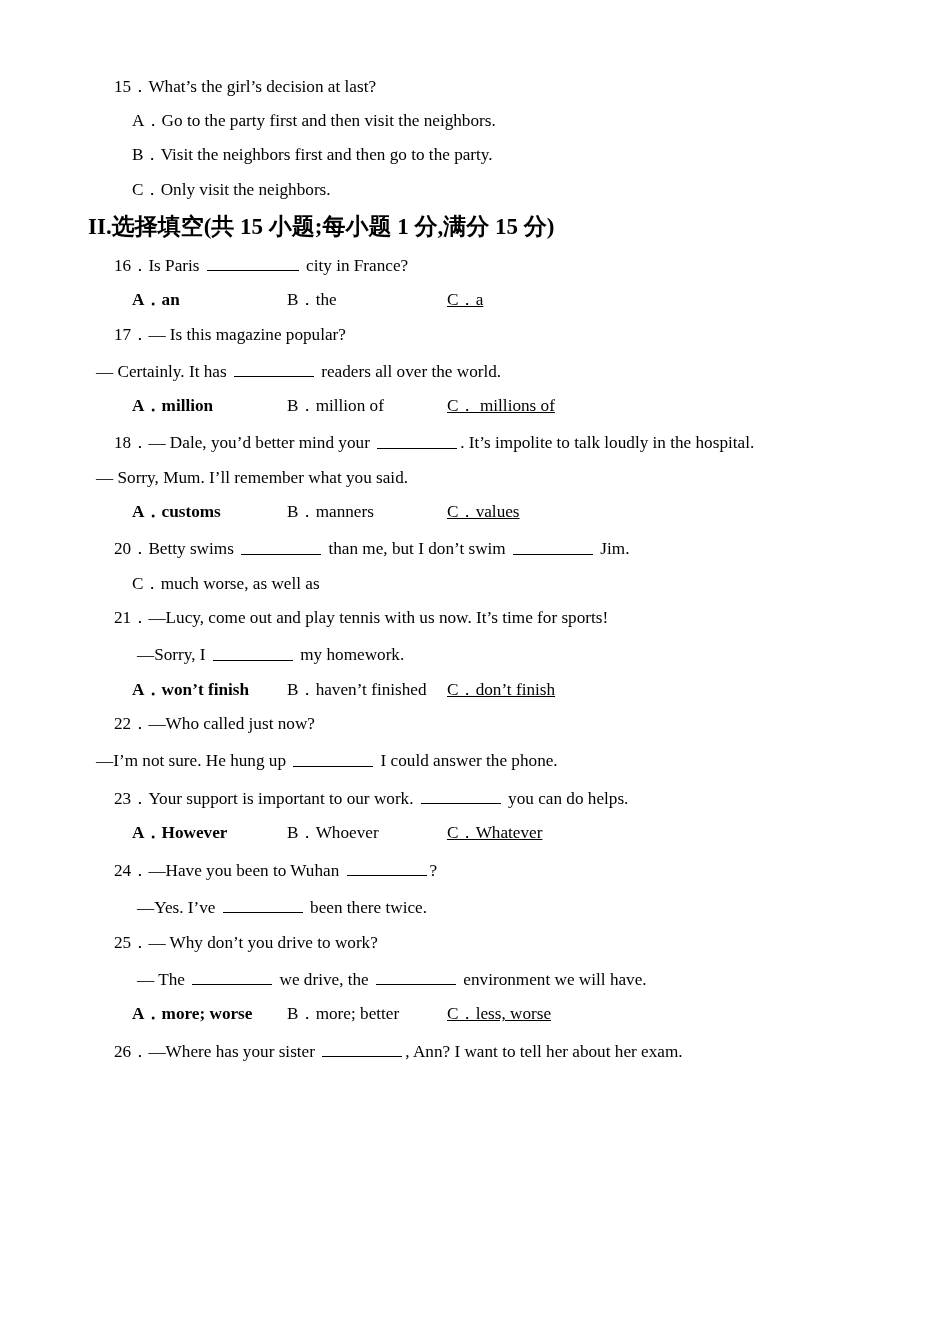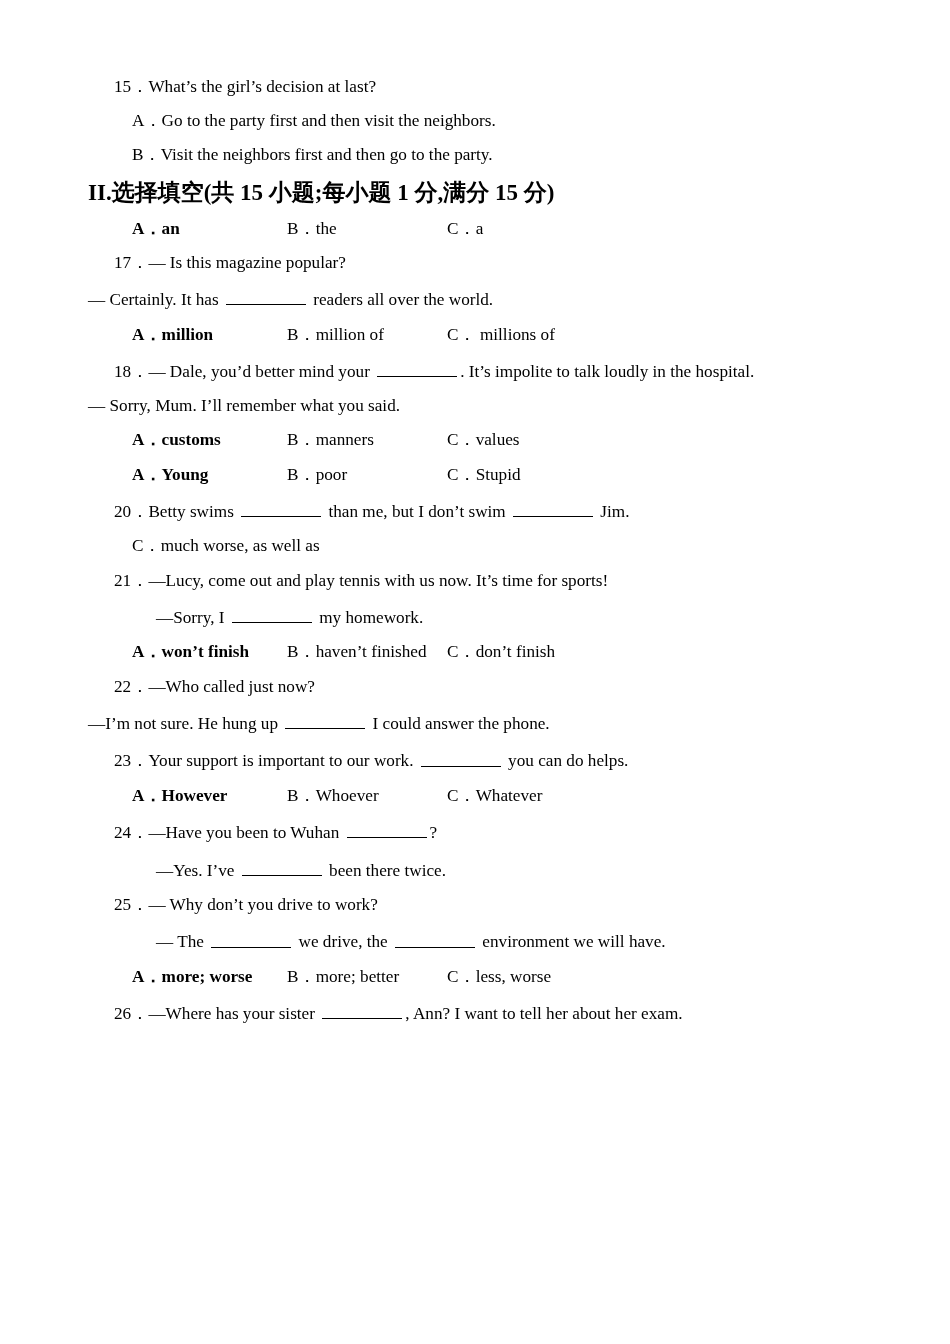--- a/index.html
+++ b/index.html
@@ -23,77 +23,78 @@
   .line {
     font-size: 17.2px;
     line-height: 1.0;
     margin: 0 0 17px 0;
     white-space: pre-wrap;
   }
   .q-line {
     margin-left: 26px;
   }
   .q-line-flush {
-    margin-left: 0px;
+    margin-left: 8px;
     font-family: Liberation Serif, serif;
   }
   .opt-line {
     margin-left: 44px;
   }
   .sub-line {
-    margin-left: 68px;
+    margin-left: 49px;
   }
   .section-head {
     font-weight: bold;
     font-size: 23px;
     margin: 0 0 16px 0;
     margin-left: 0px;
   }
   .opt-row {
     display: block;
     margin-left: 44px;
     margin-bottom: 17px;
     font-size: 17.2px;
     line-height: 1.0;
   }
   .opt-row span.col {
     display: inline-block;
     vertical-align: top;
   }
   .w1 { width: 155px; font-weight: bold; }
   .w2 { width: 160px; }
-  .w3 { width: 160px; }
+  .w3 { width: 160px; text-decoration: underline; }
   .wa { width: 300px; }
   .blank {
     display: inline-block;
     border-bottom: 1px solid #000;
     vertical-align: baseline;
     height: 0.95em;
     margin: 0 3px;
   }
   .b-md { width: 80px; }
   .b-lg { width: 92px; }
 </style>
 </head>
 <body>
 
 <div class="page">
   <div id="content">
       <div class="line q-line">15．What’s the girl’s decision at last?</div>
       <div class="line opt-line">A．Go to the party first and then visit the neighbors.</div>
       <div class="line opt-line">B．Visit the neighbors first and then go to the party.</div>
+      <div class="line opt-line">C．Only visit the neighbors.</div>
       <div class="line section-head">II.选择填空(共 15 小题;每小题 1 分,满分 15 分)</div>
+      <div class="line q-line">16．Is Paris <span class="blank b-lg"></span> city in France?</div>
       <div class="opt-row"><span class="col w1">A．an</span><span class="col w2">B．the</span><span class="col w3">C．a</span></div>
       <div class="line q-line">17．— Is this magazine popular?</div>
       <div class="line q-line-flush">— Certainly. It has <span class="blank b-md"></span> readers all over the world.</div>
       <div class="opt-row"><span class="col w1">A．million</span><span class="col w2">B．million of</span><span class="col w3">C． millions of</span></div>
       <div class="line q-line">18．— Dale, you’d better mind your <span class="blank b-md"></span>. It’s impolite to talk loudly in the hospital.</div>
       <div class="line q-line-flush">— Sorry, Mum. I’ll remember what you said.</div>
       <div class="opt-row"><span class="col w1">A．customs</span><span class="col w2">B．manners</span><span class="col w3">C．values</span></div>
-      <div class="opt-row"><span class="col w1">A．Young</span><span class="col w2">B．poor</span><span class="col w3">C．Stupid</span></div>
       <div class="line q-line">20．Betty swims <span class="blank b-md"></span> than me, but I don’t swim <span class="blank b-md"></span> Jim.</div>
       <div class="line opt-line">C．much worse, as well as</div>
       <div class="line q-line">21．—Lucy, come out and play tennis with us now. It’s time for sports!</div>
       <div class="line sub-line">—Sorry, I <span class="blank b-md"></span> my homework.</div>
       <div class="opt-row"><span class="col w1">A．won’t finish</span><span class="col w2">B．haven’t finished</span><span class="col w3">C．don’t finish</span></div>
       <div class="line q-line">22．—Who called just now?</div>
       <div class="line q-line-flush">—I’m not sure. He hung up <span class="blank b-md"></span> I could answer the phone.</div>
       <div class="line q-line">23．Your support is important to our work. <span class="blank b-md"></span> you can do helps.</div>
       <div class="opt-row"><span class="col w1">A．However</span><span class="col w2">B．Whoever</span><span class="col w3">C．Whatever</span></div>
       <div class="line q-line">24．—Have you been to Wuhan <span class="blank b-md"></span>?</div>

